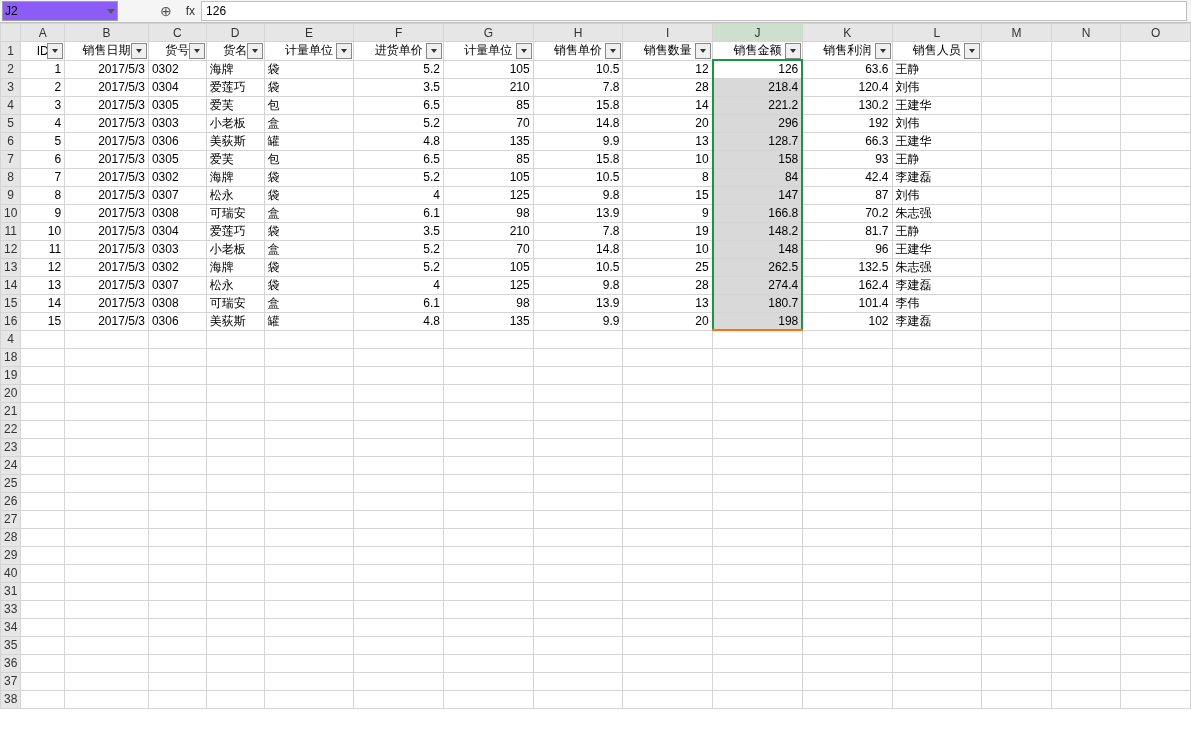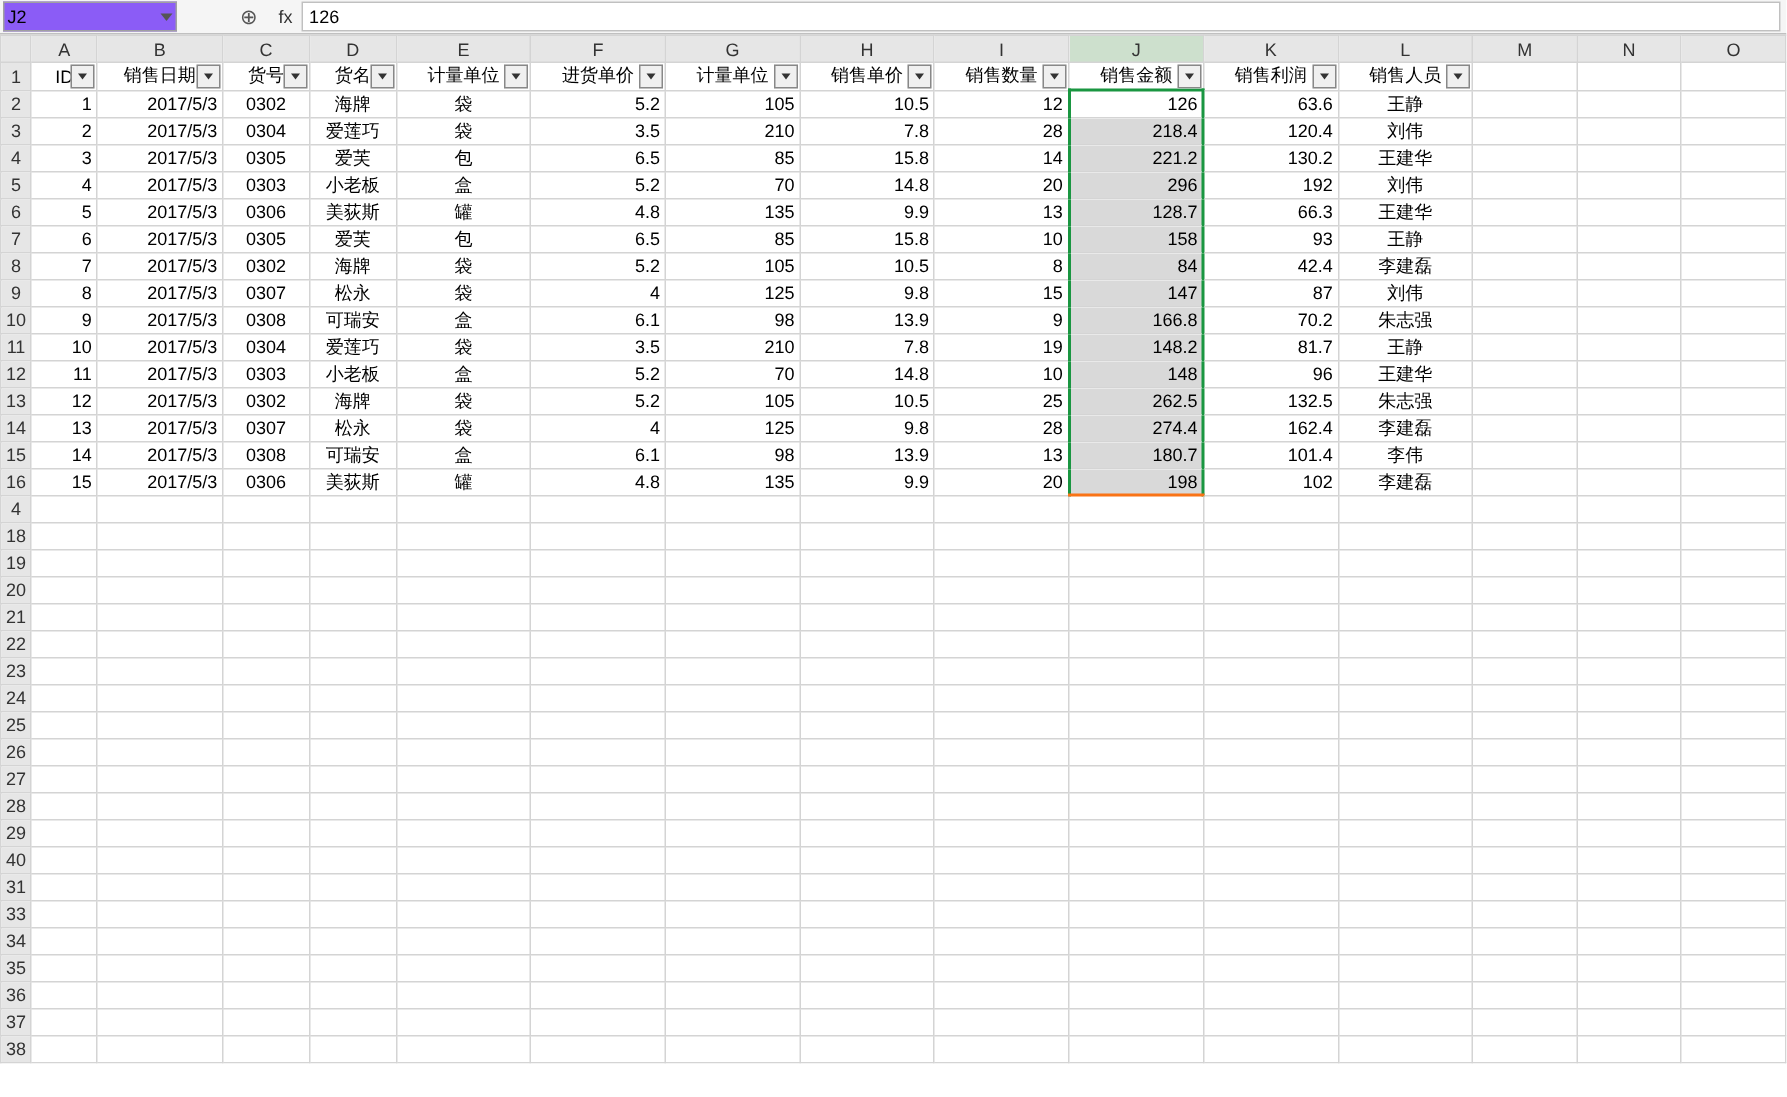--- a/index.html
+++ b/index.html
@@ -12,21 +12,21 @@
 .grid{position:relative;width:1191px}
 table{border-collapse:collapse;table-layout:fixed}
 th,td{border:1px solid #d4d4d4;height:18px;padding:0 3px;overflow:hidden;white-space:nowrap;box-sizing:border-box}
 th{background:#e6e6e6;font-weight:normal;text-align:center;color:#333}
 .rowhdr{background:#e6e6e6;text-align:center;color:#333;width:20px}
 .hcell{position:relative;text-align:center}
 .hcell .lbl{display:inline-block}
 .filter-btn{position:absolute;right:1px;top:1px;width:14px;height:14px;border:1px solid #888;background:#f0f0f0;display:flex;align-items:center;justify-content:center}
 .filter-btn .tri{width:0;height:0;border-left:3px solid transparent;border-right:3px solid transparent;border-top:4px solid #333}
 td.num{text-align:right}
-td.txt{text-align:center}
+td.txt{text-align:left}
 .sel{background:#d9d9d9}
 .selborder-top{border-top:2px solid #1a9641}
 .selborder-bottom{border-bottom:2px solid #f97316}
 .selborder-left{border-left:2px solid #1a9641}
 .selborder-right{border-right:2px solid #1a9641}
 .activecell{background:#fff !important}
 .colJ-head{background:#cde0cd}
 </style>
 </head>
 <body>

